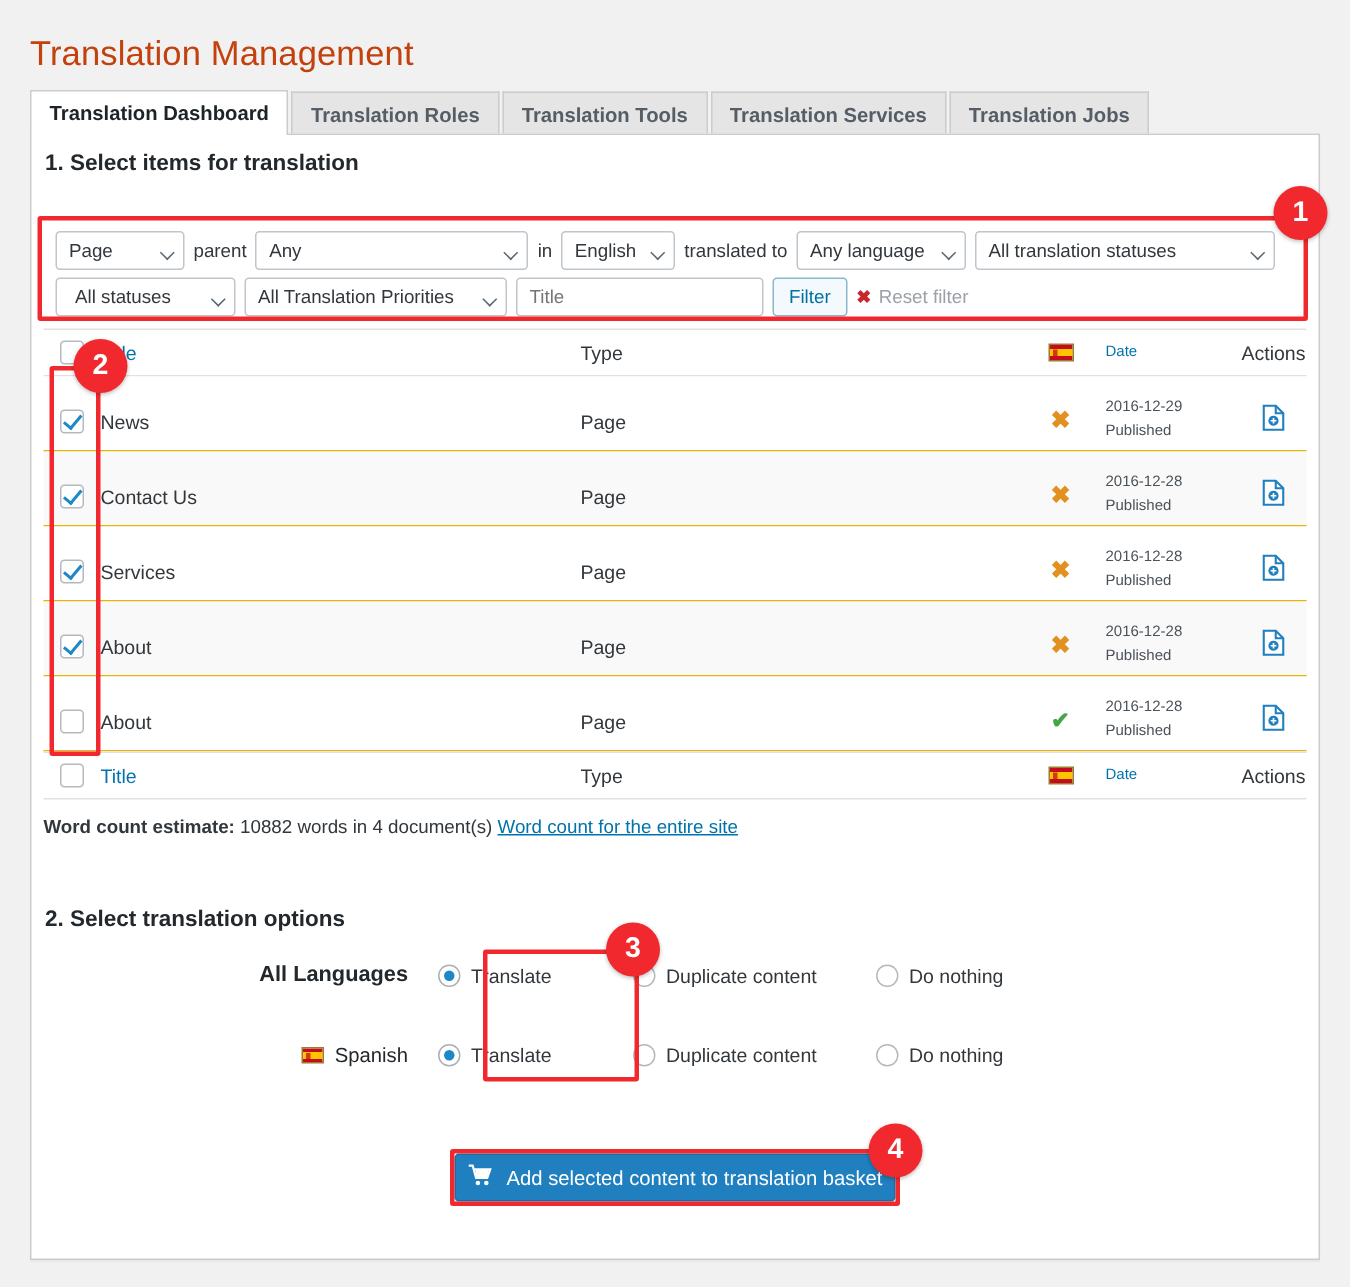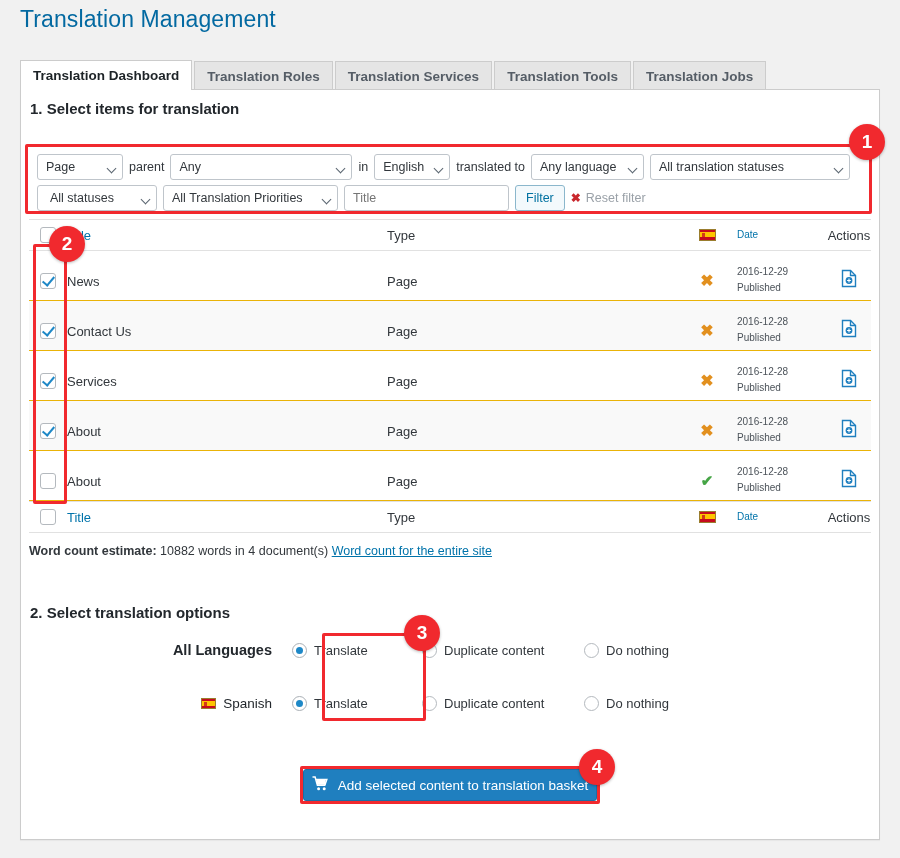--- a/index.html
+++ b/index.html
@@ -6,22 +6,22 @@
   html, body { margin:0; padding:0; }
   body {
     width:900px; height:858px;
     background:#f1f1f1;
     font-family:"Liberation Sans", sans-serif;
     color:#23282d;
     position:relative;
     overflow:hidden;
   }
   #page-title {
-    position:absolute; left:20px; top:6px;
-    font-size:23px; font-weight:400; color:#0369a1;
+    position:absolute; left:20px; top:22px;
+    font-size:23px; font-weight:400; color:#c2410c;
     letter-spacing:0.1px;
   }
 
   
   #tabs {
     position:absolute; left:20px; top:60px;
     height:30px; display:flex; align-items:flex-end;
   }
   .tab {
     height:29px; line-height:29px;
@@ -259,22 +259,22 @@
   }
 </style>
 </head>
 <body>
 
 <div id="page-title">Translation Management</div>
 
 <div id="tabs">
   <div class="tab active">Translation Dashboard</div>
   <div class="tab">Translation Roles</div>
+  <div class="tab">Translation Tools</div>
   <div class="tab">Translation Services</div>
-  <div class="tab">Translation Tools</div>
   <div class="tab">Translation Jobs</div>
 </div>
 
 <div id="panel"></div>
 
 <div id="sec1-title" class="section-title">1. Select items for translation</div>
 
 <div id="filter-bar">
   <div class="frow">
     <span class="fakeselect" style="width:86px;">Page</span>

